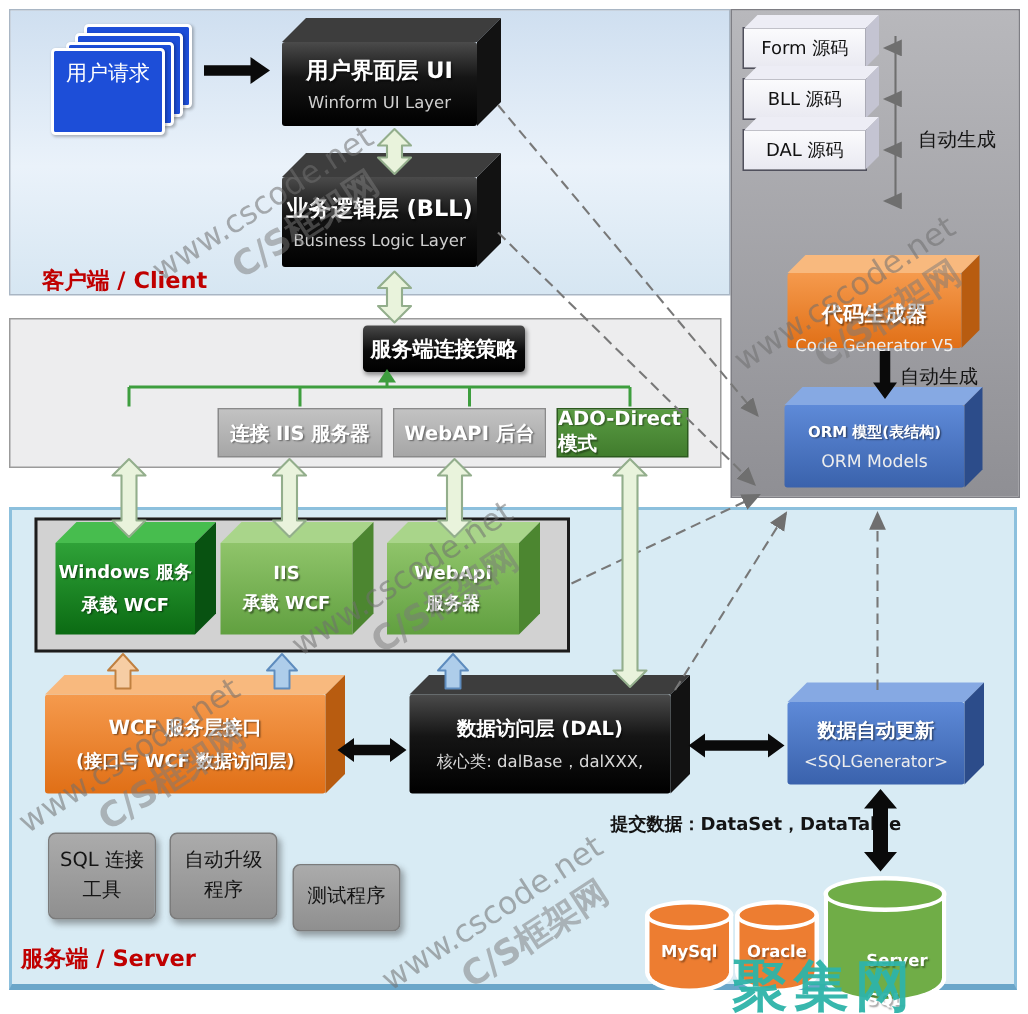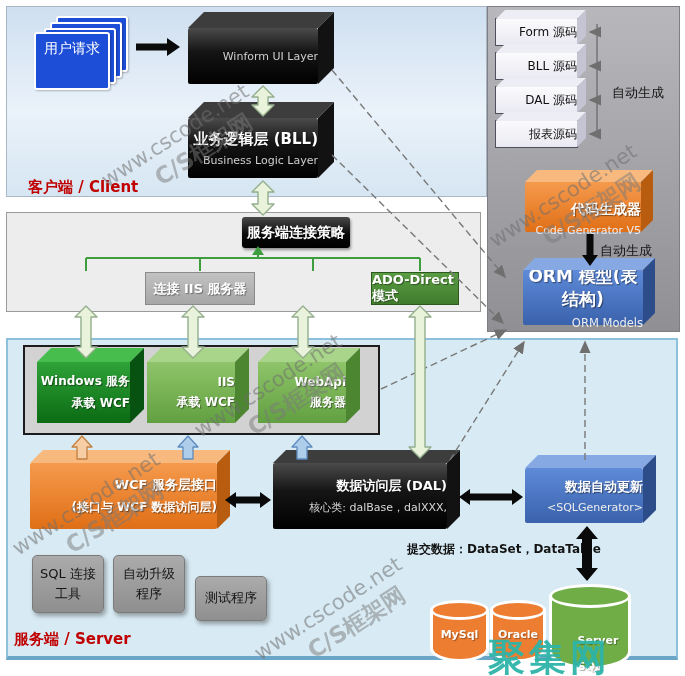--- a/index.html
+++ b/index.html
@@ -9,21 +9,21 @@
   .panel{position:absolute;box-sizing:border-box;z-index:1;}
   .client{left:6px;top:6px;width:481px;height:191px;
           background:linear-gradient(180deg,#cfdff0 0%,#eaf2fa 55%,#d6e6f2 100%);border:1px solid #a9b6c4;}
   .strategy{left:6px;top:212px;width:475px;height:100px;background:#ededee;border:1px solid #9b9b9b;}
   .rightp{left:487px;top:6px;width:193px;height:326px;
           background:linear-gradient(180deg,#b8b8bc,#8f8f94);border:1px solid #7e7e84;}
   .serverp{left:6px;top:338px;width:672px;height:322px;background:#d8ebf4;
            border:2px solid #8cc0dd;border-bottom:4px solid #6ba6c9;}
   .subpanel{left:23px;top:345px;width:357px;height:90px;background:#d2d2d2;border:2px solid #1c1c1c;z-index:3;}
   
-  .b3d{position:absolute;box-sizing:border-box;display:flex;flex-direction:column;align-items:flex-end;
+  .b3d{position:absolute;box-sizing:border-box;display:flex;flex-direction:column;align-items:center;
        justify-content:center;gap:5px;z-index:5;text-align:center;}
   .b3d::before{content:"";position:absolute;left:0;top:calc(-1 * var(--e));width:100%;height:var(--e);
        transform:skewX(-45deg);transform-origin:0 100%;background:var(--topc);}
   .b3d::after{content:"";position:absolute;left:100%;top:0;width:var(--e);height:100%;
        transform:skewY(-45deg);transform-origin:0 0;background:var(--sidec);}
   .t1{font-weight:bold;color:#fff;text-shadow:1px 1px 1px rgba(0,0,0,.45);}
   .t2{color:#ededed;}
   .black3d{background:linear-gradient(180deg,#4b4b4b,#151515 42%,#000);--topc:#3d3d3d;--sidec:#121212;border-radius:2px;}
   .dgreen3d{background:linear-gradient(180deg,#2fa238,#0b6b13);--topc:#47bd4e;--sidec:#085211;}
   .mgreen3d{background:linear-gradient(180deg,#8fc46a,#61a040);--topc:#a9d58a;--sidec:#4c8630;}
@@ -78,60 +78,61 @@
   <div class="panel subpanel"></div>
 
   <div class="page" style="left:56px;top:16px;width:72px;height:56px;"></div>
   <div class="page" style="left:50px;top:22px;width:72px;height:56px;"></div>
   <div class="page" style="left:44px;top:28px;width:72px;height:56px;"></div>
   <div class="page" style="left:34px;top:32px;width:76px;height:58px;">
     <div style="position:absolute;left:8px;top:6px;color:#fff;font-size:14px;">用户请求</div>
   </div>
 
   <div class="b3d black3d" style="left:188px;top:28px;width:130px;height:56px;--e:16px;">
+    <div class="t1" style="font-size:15px;">用户界面层  UI</div>
     <div class="t2" style="font-size:11px;color:#cfcfcf;">Winform UI Layer</div>
   </div>
   <div class="b3d black3d" style="left:188px;top:118px;width:130px;height:60px;--e:16px;">
     <div class="t1" style="font-size:15px;">业务逻辑层 (BLL)</div>
     <div class="t2" style="font-size:11px;color:#cfcfcf;">Business Logic Layer</div>
   </div>
   <div class="redlabel" style="left:28px;top:178px;">客户端 / Client</div>
 
   <div class="flat bstrategy" style="left:202px;top:217px;width:108px;height:31px;margin-left:40px;">
     <span>服务端连接策略</span>
   </div>
   <div class="flat fgray" style="left:145px;top:272px;width:110px;height:33px;">
     <span>连接 IIS 服务器</span>
   </div>
+  <div class="flat fgray" style="left:262px;top:272px;width:102px;height:33px;">
+    <span>WebAPI 后台</span>
+  </div>
   <div class="flat fgreen" style="left:371px;top:272px;width:88px;height:33px;">
     <span>ADO-Direct 模式</span>
   </div>
 
   <div class="b3d white3d" style="left:495px;top:18px;width:83px;height:28px;--e:9px;">
     <div style="font-size:12px;color:#111;">Form 源码</div>
   </div>
   <div class="b3d white3d" style="left:495px;top:52px;width:83px;height:28px;--e:9px;">
     <div style="font-size:12px;color:#111;">BLL 源码</div>
   </div>
   <div class="b3d white3d" style="left:495px;top:86px;width:83px;height:28px;--e:9px;">
     <div style="font-size:12px;color:#111;">DAL 源码</div>
-  </div>
-  <div class="b3d white3d" style="left:495px;top:120px;width:83px;height:28px;--e:9px;">
-    <div style="font-size:12px;color:#111;">报表源码</div>
   </div>
   <div class="plain" style="left:612px;top:84px;">自动生成</div>
 
   <div class="b3d orange3d" style="left:525px;top:182px;width:116px;height:50px;--e:12px;">
     <div class="t1" style="font-size:14px;margin-top:24px;">代码生成器</div>
     <div class="t2" style="font-size:11px;">Code Generator V5</div>
   </div>
   <div class="plain" style="left:600px;top:242px;">自动生成</div>
 
   <div class="b3d blue3d" style="left:523px;top:270px;width:120px;height:55px;--e:12px;">
-    <div class="t1" style="font-size:17px;">ORM 模型(表结构)</div>
+    <div class="t1" style="font-size:10px;">ORM 模型(表结构)</div>
     <div class="t2" style="font-size:11.5px;">ORM Models</div>
   </div>
 
   <div class="b3d dgreen3d" style="left:37px;top:362px;width:93px;height:61px;--e:14px;">
     <div class="t1" style="font-size:12px;">Windows 服务</div>
     <div class="t1" style="font-size:12px;">承载 WCF</div>
   </div>
   <div class="b3d mgreen3d" style="left:147px;top:362px;width:88px;height:61px;--e:14px;">
     <div class="t1" style="font-size:12px;">IIS</div>
     <div class="t1" style="font-size:12px;">承载 WCF</div>

